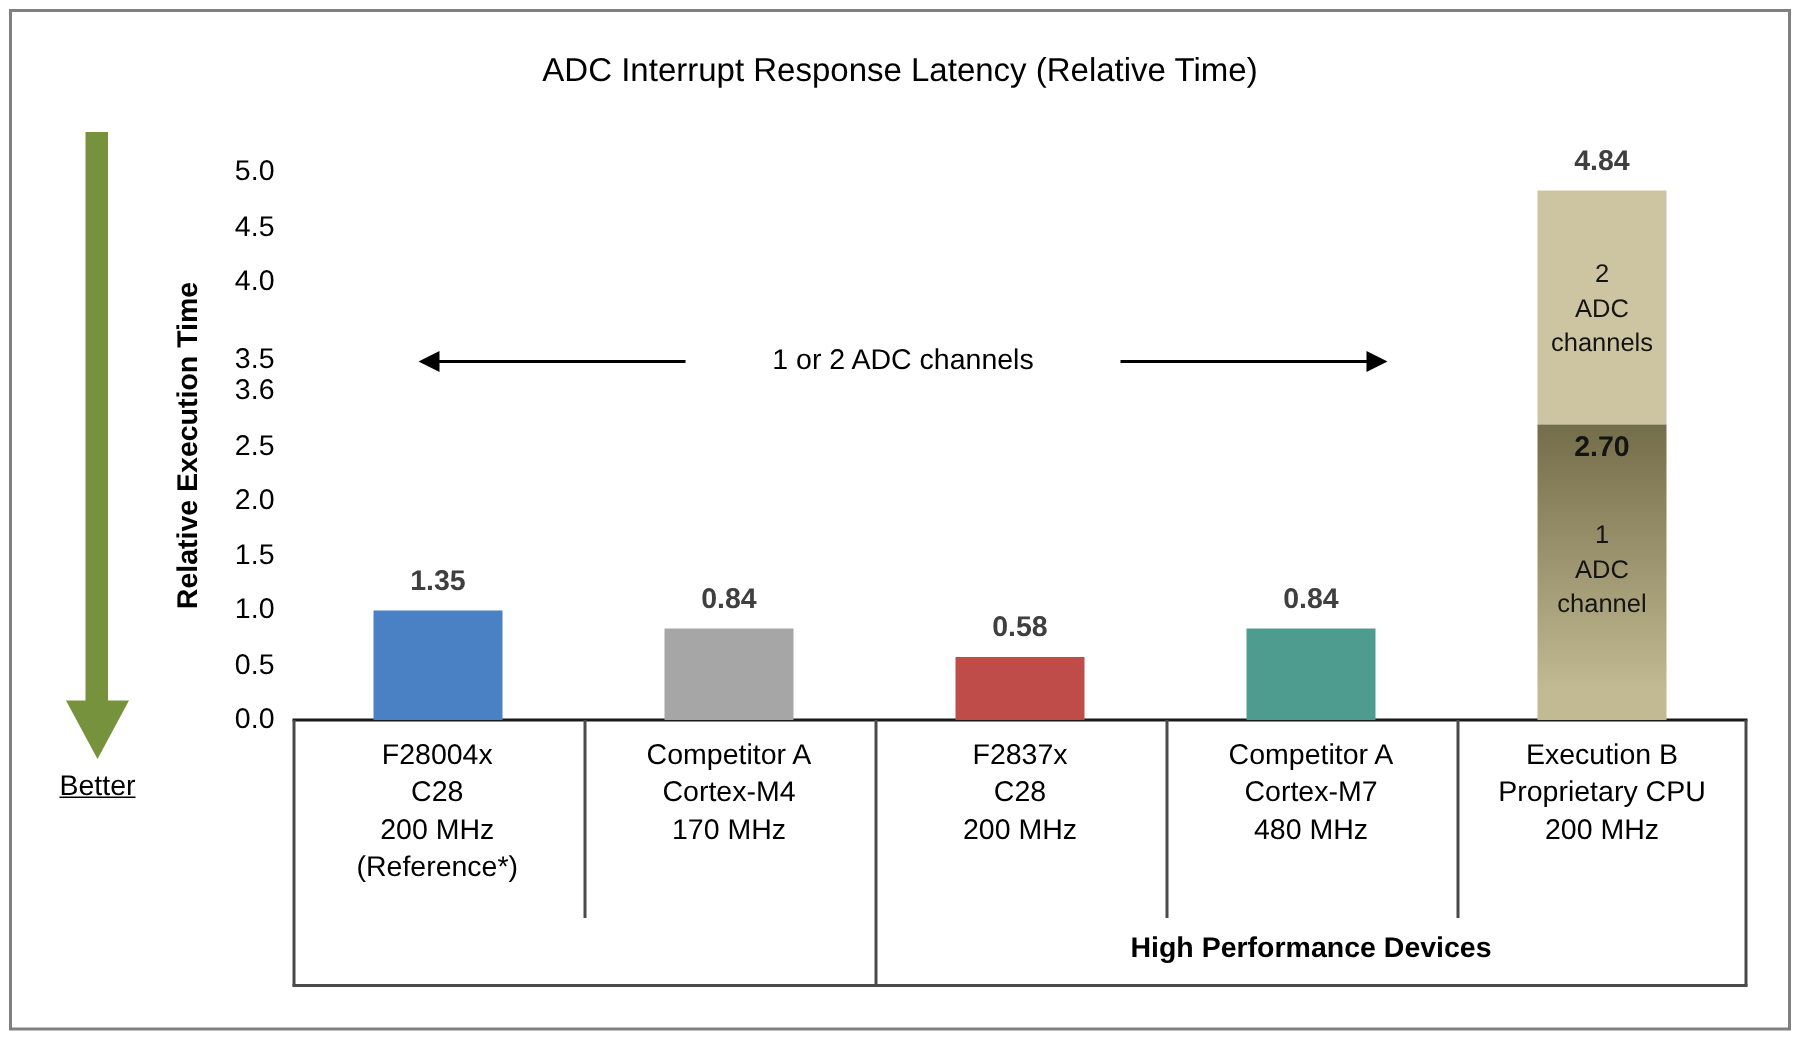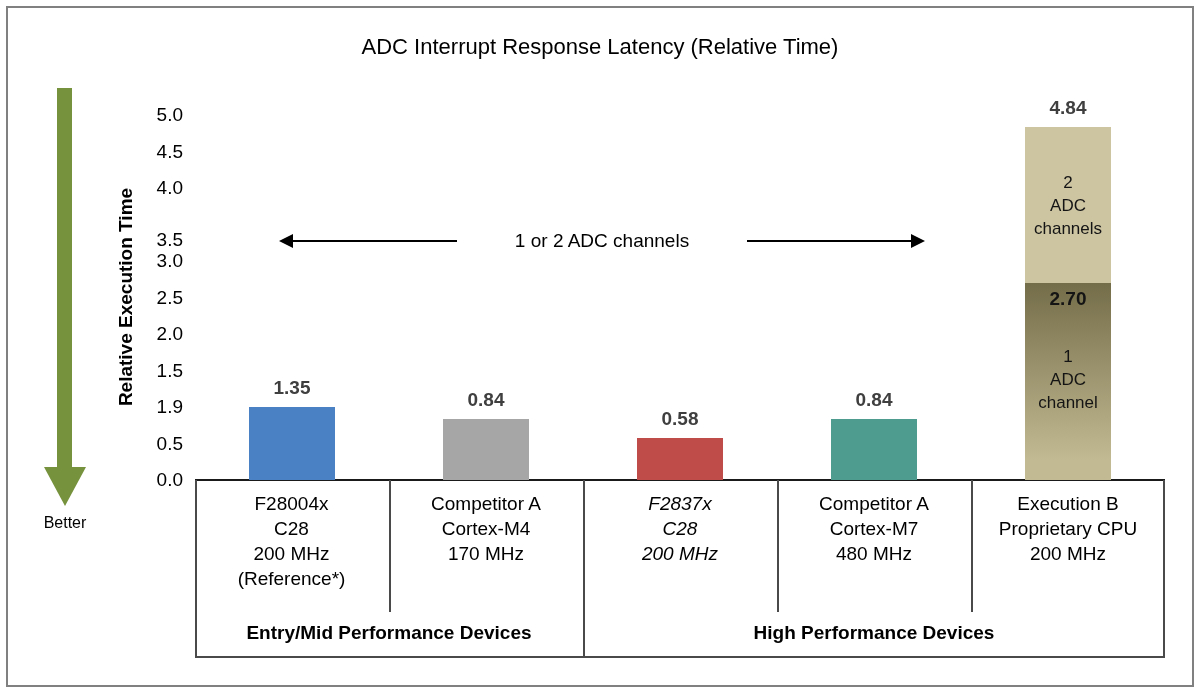--- a/index.html
+++ b/index.html
@@ -9,21 +9,21 @@
   .frame { position:absolute; left:6px; top:6px; width:1188px; height:681px; border:2px solid #808080; }
   .title { position:absolute; left:0; top:34px; width:100%; text-align:center;
            font-size:22px; font-weight:normal; }
   .ylabel-wrap { position:absolute; left:126px; top:297px; width:0; height:0; }
   .ylabel-wrap span { position:absolute; white-space:nowrap; font-size:19px; font-weight:bold;
                       transform:translate(-50%,-50%) rotate(-90deg); display:block; }
   .garrow-shaft { position:absolute; left:57px; top:88px; width:15px; height:380px; background:#76923c; }
   .garrow-head  { position:absolute; left:44px; top:467px; width:0; height:0;
                   border-left:21px solid transparent; border-right:21px solid transparent;
                   border-top:39px solid #76923c; }
-  .better { position:absolute; left:13px; top:514px; width:104px; text-align:center; font-size:16px; }
+  .better { position:absolute; left:13px; top:514px; width:104px; text-align:center; font-size:19px;text-decoration:underline; }
   .xaxis { position:absolute; left:195px; top:479px; width:970px; height:2px; background:#1a1a1a; }
   .ytick { position:absolute; left:113px; width:70px; height:24px; line-height:24px;
            text-align:right; font-size:19px; }
   .bar { position:absolute; }
   .vlabel { position:absolute; height:24px; line-height:24px; text-align:center;
             font-size:19px; font-weight:bold; color:#3f3f3f; }
   .catcell { position:absolute; top:491px; text-align:center; font-size:19px; line-height:25px; }
   .grouplabel { position:absolute; top:622px; text-align:center; font-size:19px; font-weight:bold; }
   .annot { position:absolute; left:457px; top:230px; width:290px; text-align:center; font-size:19px; }
   .hline { position:absolute; top:240px; height:2px; background:#000; }
@@ -56,31 +56,30 @@
   <div class="better">Better</div>
 
   <div class="xaxis"></div>
 
   <div class="annot">1 or 2 ADC channels</div>
   <div class="hline" style="left:292px;width:165px"></div>
   <div class="ahead left" style="left:279px"></div>
   <div class="hline" style="left:747px;width:165px"></div>
   <div class="ahead right" style="left:911px"></div>
 
-  <div class="grouplabel" style="left:195px;width:388px">Entry/Mid Performance Devices</div>
   <div class="grouplabel" style="left:583px;width:582px">High Performance Devices</div>
 
   <div id="dyn">
       <div class="ytick" style="top: 468px;">0.0</div>
       <div class="ytick" style="top: 431.5px;">0.5</div>
-      <div class="ytick" style="top: 395px;">1.9</div>
+      <div class="ytick" style="top: 395px;">1.0</div>
       <div class="ytick" style="top: 358.5px;">1.5</div>
       <div class="ytick" style="top: 322px;">2.0</div>
       <div class="ytick" style="top: 285.5px;">2.5</div>
-      <div class="ytick" style="top: 249px;">3.0</div>
+      <div class="ytick" style="top: 249px;">3.6</div>
       <div class="ytick" style="top: 212.5px; margin-top: 15px;">3.5</div>
       <div class="ytick" style="top: 176px;">4.0</div>
       <div class="ytick" style="top: 139.5px;">4.5</div>
       <div class="ytick" style="top: 103px;">5.0</div>
       <div class="bar" style="left: 249px; top: 407px; width: 86px; height: 73px; background: rgb(74, 128, 196);"></div>
       <div class="vlabel" style="left: 195px; top: 376px; width: 194px;">1.35</div>
       <div class="catcell" style="left: 195px; width: 193px;">
         <div>F28004x</div>
         <div>C28</div>
         <div>200 MHz</div>
@@ -88,21 +87,21 @@
       </div>
       <div class="bar" style="left: 443px; top: 419px; width: 86px; height: 61px; background: rgb(166, 166, 166);"></div>
       <div class="vlabel" style="left: 389px; top: 388px; width: 194px;">0.84</div>
       <div class="catcell" style="left: 389px; width: 194px;">
         <div>Competitor A</div>
         <div>Cortex-M4</div>
         <div>170 MHz</div>
       </div>
       <div class="bar" style="left: 637px; top: 438px; width: 86px; height: 42px; background: rgb(191, 76, 72);"></div>
       <div class="vlabel" style="left: 583px; top: 407px; width: 194px;">0.58</div>
-      <div class="catcell" style="left: 583px; width: 194px; font-style: italic;">
+      <div class="catcell" style="left: 583px; width: 194px;">
         <div>F2837x</div>
         <div>C28</div>
         <div>200 MHz</div>
       </div>
       <div class="bar" style="left: 831px; top: 419px; width: 86px; height: 61px; background: rgb(78, 155, 143);"></div>
       <div class="vlabel" style="left: 777px; top: 388px; width: 194px;">0.84</div>
       <div class="catcell" style="left: 777px; width: 194px;">
         <div>Competitor A</div>
         <div>Cortex-M7</div>
         <div>480 MHz</div>

